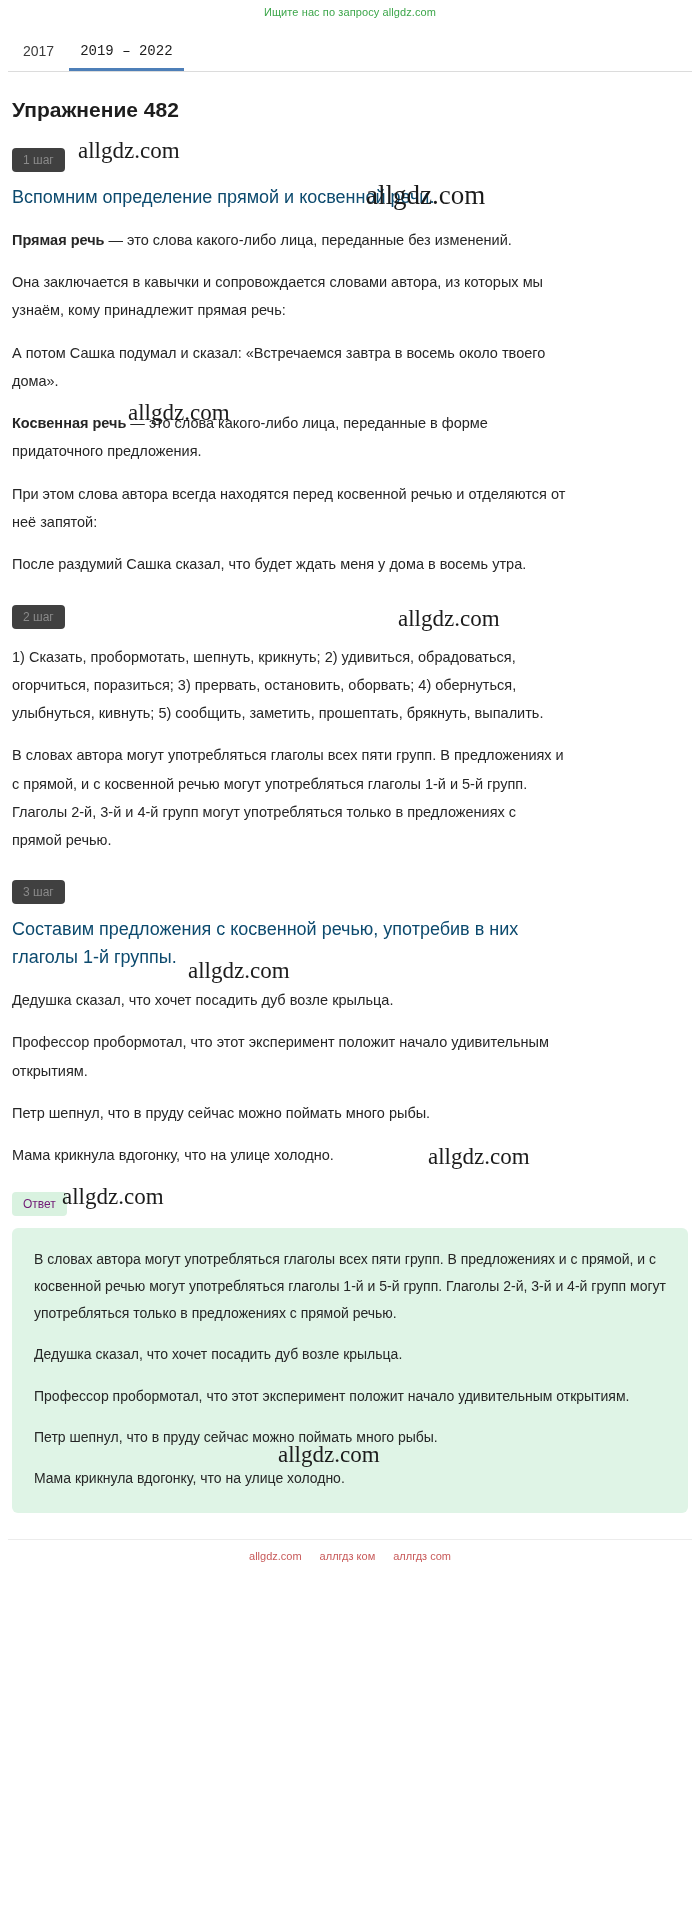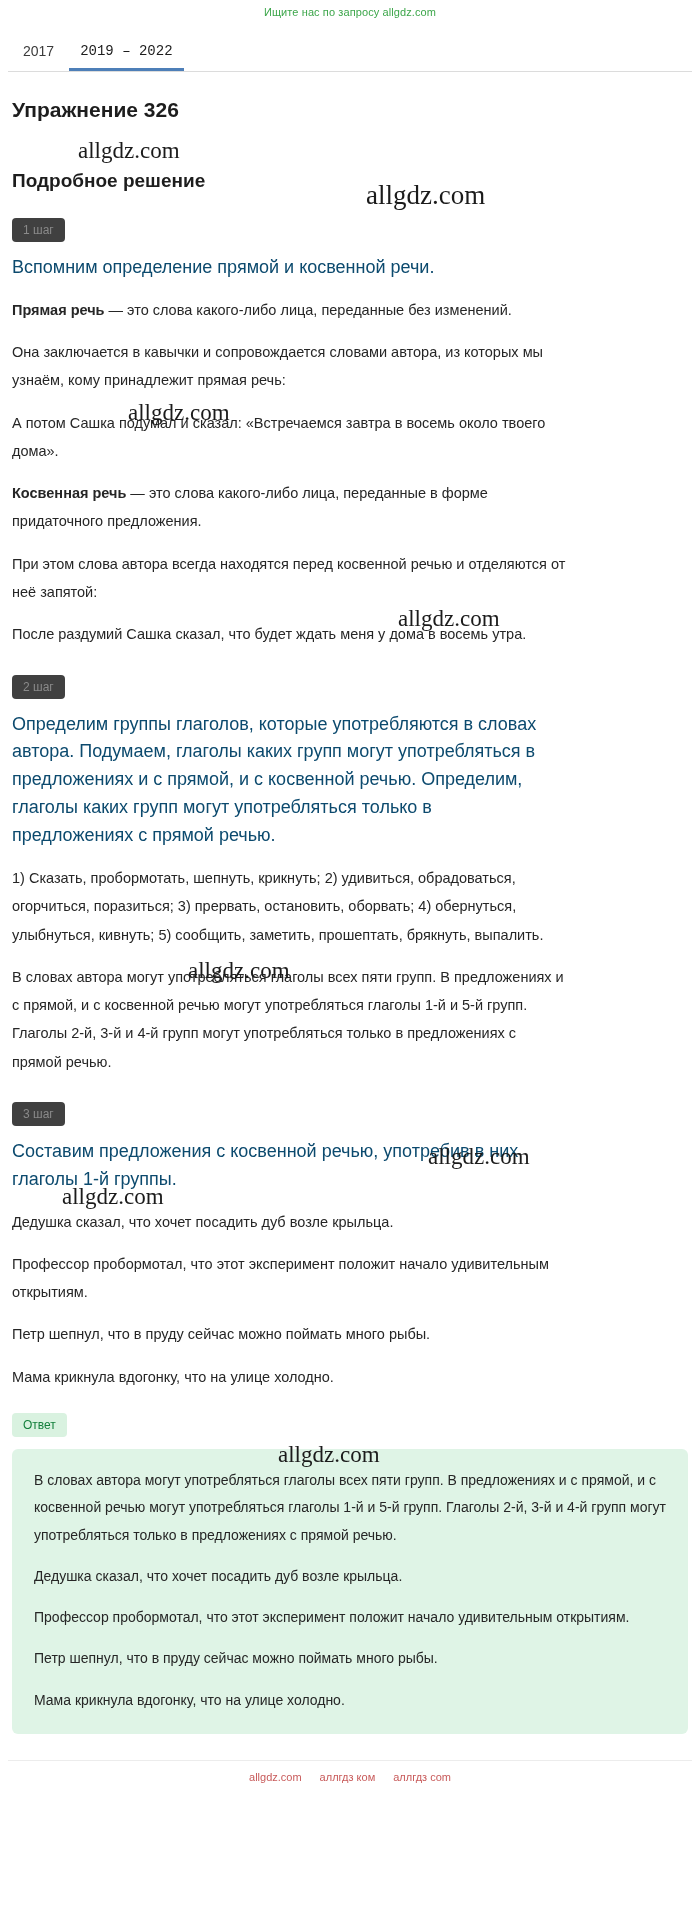--- a/index.html
+++ b/index.html
@@ -78,21 +78,21 @@
     background: #404040;
     color: #8a8a8a;
     font-size: 12px;
     border-radius: 4px;
     padding: 5px 11px;
     margin: 26px 0 0 4px;
   }
   .answer-badge {
     display: inline-block;
     background: #d9f2e0;
-    color: #15803d;
+    color: #701a75;
     font-size: 12px;
     border-radius: 4px;
     padding: 5px 11px;
     margin: 22px 8px 0 4px;
   }
   p.step-note {
     font-size: 18px;
     color: #0c4a6e;
     line-height: 1.55;
     margin: 12px 0 0 0;
@@ -151,38 +151,36 @@
   </div>
 
   <div class="content">
 
 
     <div class="tabs">
       <div class="tab">2017</div>
       <div class="tab active">2019 – 2022</div>
     </div>
 
-    <h1 class="exercise-title">Упражнение 326</h1>
-
-    <h3 class="solution-title">Подробное решение</h3>
+    <h1 class="exercise-title">Упражнение 482</h1>
+
 
     <div>
       <div class="step-badge">1 шаг</div>
       <p class="step-note">Вспомним определение прямой и косвенной речи.</p>
       <p class="body-text"><b>Прямая речь</b><span> — это слова какого-либо лица, переданные без изменений.</span></p>
       <p class="body-text"><span>Она заключается в кавычки и сопровождается словами автора, из которых мы узнаём, кому принадлежит прямая речь:</span></p>
       <p class="body-text"><span>А потом Сашка подумал и сказал: «Встречаемся завтра в восемь около твоего дома».</span></p>
       <p class="body-text"><b>Косвенная речь</b><span> — это слова какого-либо лица, переданные в форме придаточного предложения.</span></p>
       <p class="body-text"><span>При этом слова автора всегда находятся перед косвенной речью и отделяются от неё запятой:</span></p>
       <p class="body-text"><span>После раздумий Сашка сказал, что будет ждать меня у дома в восемь утра.</span></p>
     </div>
 
     <div>
       <div class="step-badge">2 шаг</div>
-      <p class="step-note">Определим группы глаголов, которые употребляются в словах автора. Подумаем, глаголы каких групп могут употребляться в предложениях и с прямой, и с косвенной речью. Определим, глаголы каких групп могут употребляться только в предложениях с прямой речью.</p>
       <p class="body-text"><span>1) Сказать, пробормотать, шепнуть, крикнуть; 2) удивиться, обрадоваться, огорчиться, поразиться; 3) прервать, остановить, оборвать; 4) обернуться, улыбнуться, кивнуть; 5) сообщить, заметить, прошептать, брякнуть, выпалить.</span></p>
       <p class="body-text"><span>В словах автора могут употребляться глаголы всех пяти групп. В предложениях и с прямой, и с косвенной речью могут употребляться глаголы 1-й и 5-й групп. Глаголы 2-й, 3-й и 4-й групп могут употребляться только в предложениях с прямой речью.</span></p>
     </div>
 
     <div>
       <div class="step-badge">3 шаг</div>
       <p class="step-note">Составим предложения с косвенной речью, употребив в них глаголы 1-й группы.</p>
       <p class="body-text"><span>Дедушка сказал, что хочет посадить дуб возле крыльца.</span></p>
       <p class="body-text"><span>Профессор пробормотал, что этот эксперимент положит начало удивительным открытиям.</span></p>
       <p class="body-text"><span>Петр шепнул, что в пруду сейчас можно поймать много рыбы.</span></p>

